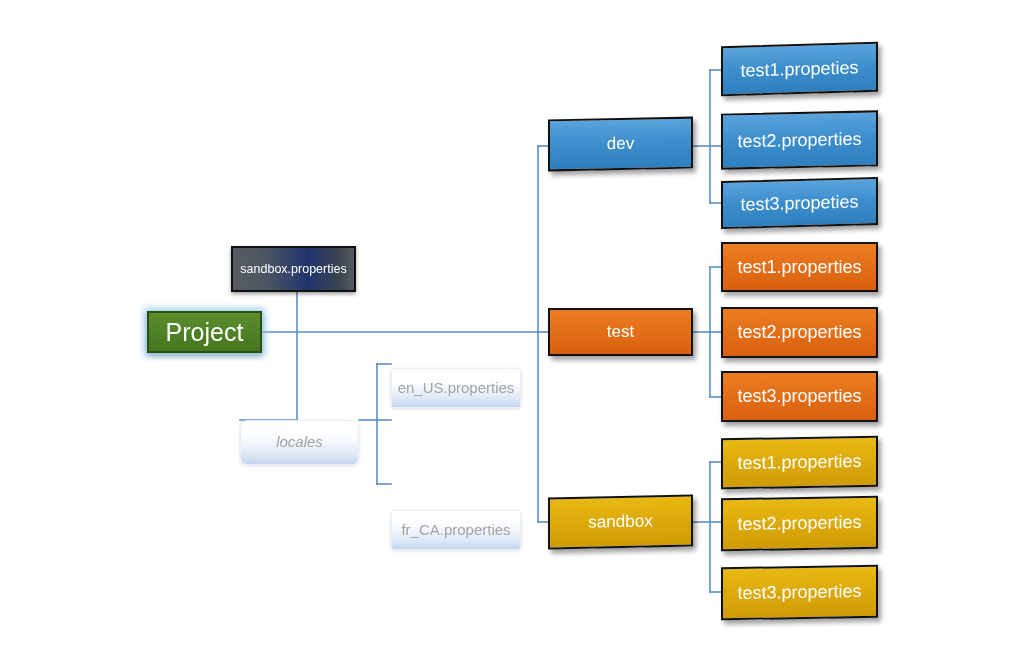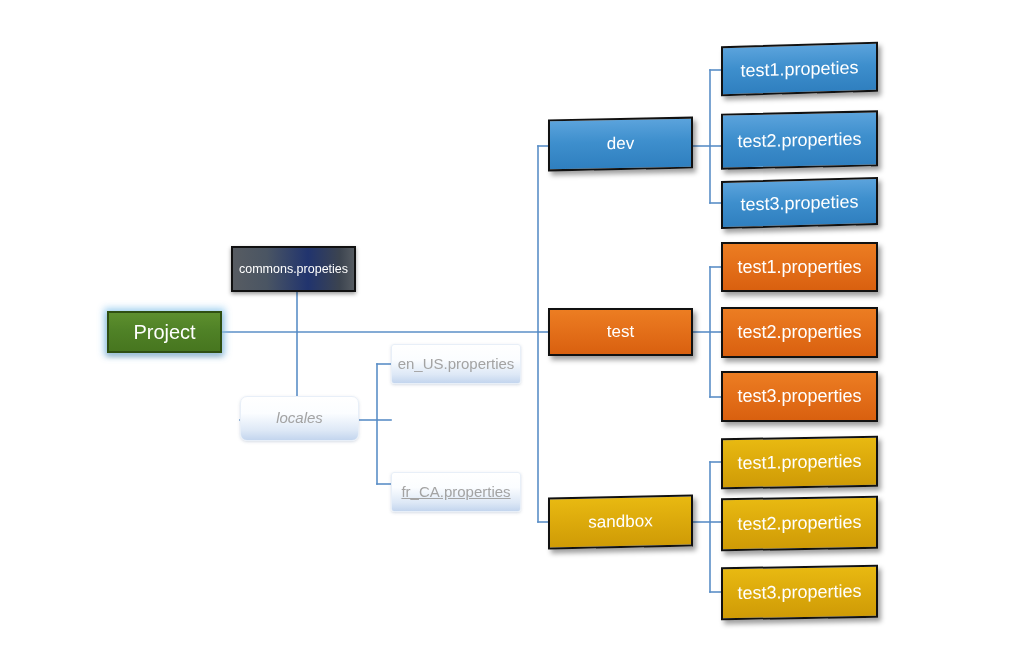--- a/index.html
+++ b/index.html
@@ -43,42 +43,44 @@
     width: 100%;
     padding: 0 4px;
     word-break: break-word;
   }
 
   
   .n-root {
     background: linear-gradient(180deg, #5d8f2e 0%, #4f8126 48%, #47761f 100%);
     border: 2px solid #2f4f12;
     color: #ffffff;
-    font-size: 20px;
+    font-size: 25px;
     box-shadow: 0 0 7px 3px rgba(150,205,240,0.85),
                 0 3px 5px rgba(0,0,0,0.35);
+    margin-left: 40px;
   }
 
   
   .n-commons {
     background: linear-gradient(90deg, #575c62 0%, #4a5563 28%, #21346e 62%, #3c4450 88%, #555b61 100%);
     border: 2px solid #111111;
     color: #ffffff;
     font-size: 12.5px;
     box-shadow: 0 2px 4px rgba(0,0,0,0.4);
   }
 
   
   .n-pale {
     background: linear-gradient(180deg, #ffffff 0%, #fbfdff 38%, #dde8f6 78%, #c3d5ee 100%);
     border: 1px solid #e8eff8;
     border-radius: 7px;
     color: #a3a3a3;
     font-size: 15px;
     box-shadow: 0 1px 3px rgba(120,140,170,0.30);
+    margin-top: 24px;
   }
   .n-pale.sq { border-radius: 3px; }
 
   
   .n-skew {
     border: 2px solid #111111;
     color: #ffffff;
     box-shadow: 3px 4px 5px rgba(0,0,0,0.38);
   }
   .n-blue  { background: linear-gradient(180deg, #5ba3dc 0%, #3e8fcd 45%, #2f7fbf 100%); }
@@ -132,33 +134,33 @@
       <path d="M710 522 L721 522"></path>
       <path d="M710 592 L721 592"></path>
     </g>
   </svg>
 
   <div class="node n-root" style="left:107px; top:311px; width:115px; height:42px;">
     <span class="lbl">Project</span>
   </div>
 
   <div class="node n-commons" style="left:231px; top:246px; width:125px; height:46px;">
-    <span class="lbl">commons.propeties</span>
+    <span class="lbl">sandbox.properties</span>
   </div>
 
   <div class="node n-pale" style="left:240px; top:396px; width:119px; height:45px;font-style:italic;">
     <span class="lbl">locales</span>
   </div>
 
   <div class="node n-pale sq" style="left:391px; top:344px; width:130px; height:40px;">
     <span class="lbl">en_US.properties</span>
   </div>
 
 
-  <div class="node n-pale sq" style="left:391px; top:472px; width:130px; height:40px;text-decoration:underline;">
+  <div class="node n-pale sq" style="left:391px; top:486px; width:130px; height:40px;">
     <span class="lbl">fr_CA.properties</span>
   </div>
 
   <div class="node n-skew n-blue f-parent" style="left:548px; top:118px; width:145px; height:52px; transform: skewY(-1.1deg);">
     <span class="lbl">dev</span>
   </div>
 
   <div class="node n-skew n-blue f-leaf" style="left:721px; top:44px; width:157px; height:50px; transform: skewY(-1.6deg);">
     <span class="lbl">test1.propeties</span>
   </div>

